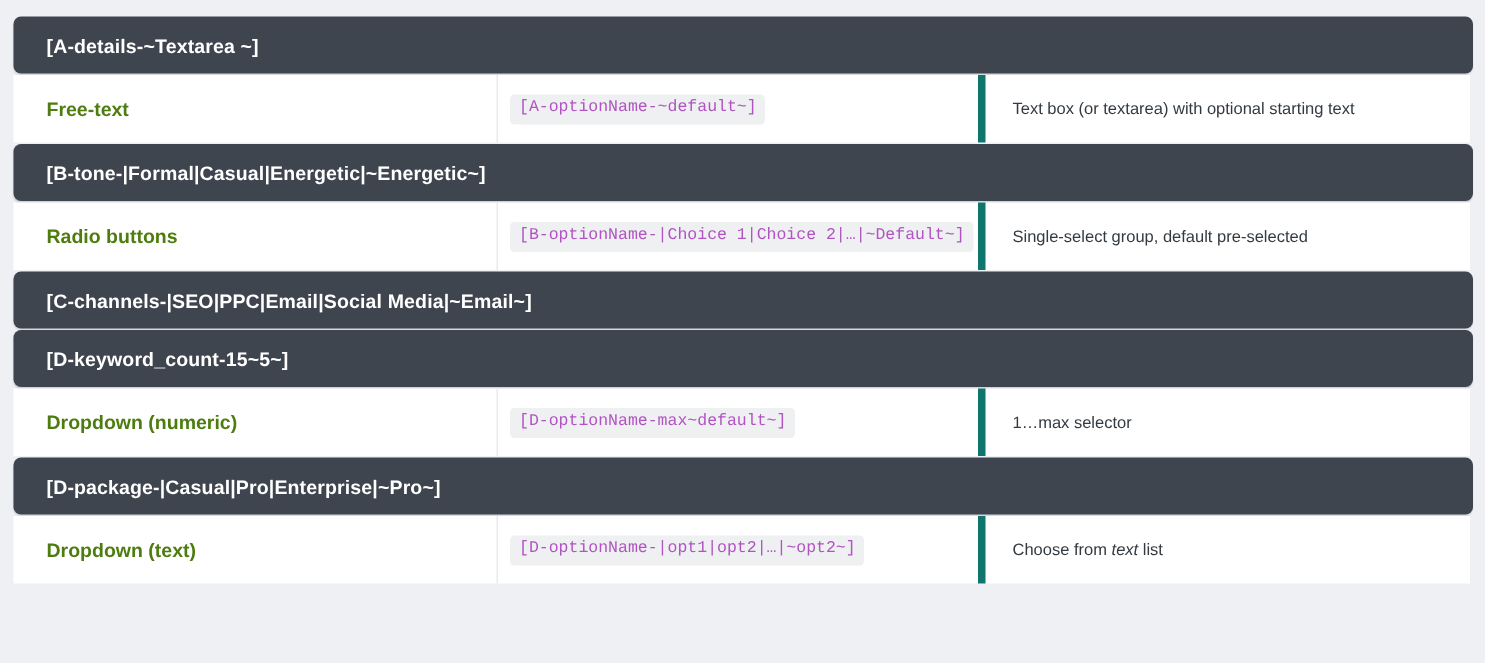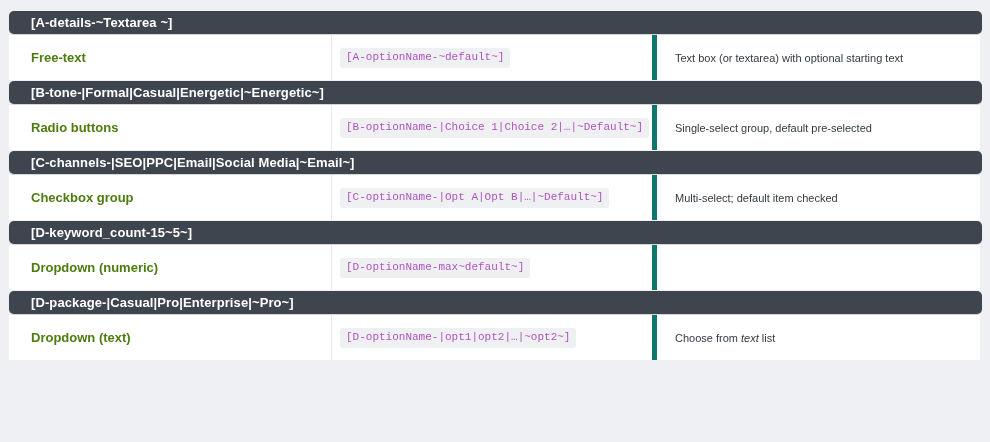--- a/index.html
+++ b/index.html
@@ -13,21 +13,21 @@
     height: 442px;
     background: #eef0f3;
     overflow: hidden;
     box-sizing: border-box;
   }
   .wrap {
     padding: 11px 8px 0 9px;
   }
   .group { margin: 0; }
   .hdr {
-    height: 23px;
+    height: 38px;
     background: #3f454e;
     border-radius: 5px;
     display: flex;
     align-items: center;
     padding-left: 22px;
     margin-bottom: 1px;
     box-shadow: 0 1px 1px rgba(0,0,0,0.12);
   }
   .hdr-text {
     color: #ffffff;
@@ -116,43 +116,35 @@
         <div class="cell c3">
           <span class="desc"><span>Single-select group, default pre-selected</span><em></em><span></span></span>
         </div>
       </div>
     </section>
 
     <section class="group">
       <div class="hdr">
         <span class="hdr-text">[C-channels-|SEO|PPC|Email|Social Media|~Email~]</span>
       </div>
-      <div class="row">
-        <div class="cell c1">
-          <span>Checkbox group</span>
-        </div>
-        <div class="cell c2">
-          <code class="chip">[C-optionName-|Opt A|Opt B|…|~Default~]</code>
-        </div>
-        <div class="cell c3">
-          <span class="desc"><span>Multi-select; default item checked</span><em></em><span></span></span>
-        </div>
-      </div>
     </section>
 
     <section class="group">
       <div class="hdr">
         <span class="hdr-text">[D-keyword_count-15~5~]</span>
       </div>
       <div class="row">
         <div class="cell c1">
           <span>Dropdown (numeric)</span>
         </div>
         <div class="cell c2">
           <code class="chip">[D-optionName-max~default~]</code>
+        </div>
+        <div class="cell c3">
+          <span class="desc"><span>1…max selector</span><em></em><span></span></span>
         </div>
       </div>
     </section>
 
     <section class="group">
       <div class="hdr">
         <span class="hdr-text">[D-package-|Casual|Pro|Enterprise|~Pro~]</span>
       </div>
       <div class="row">
         <div class="cell c1">

